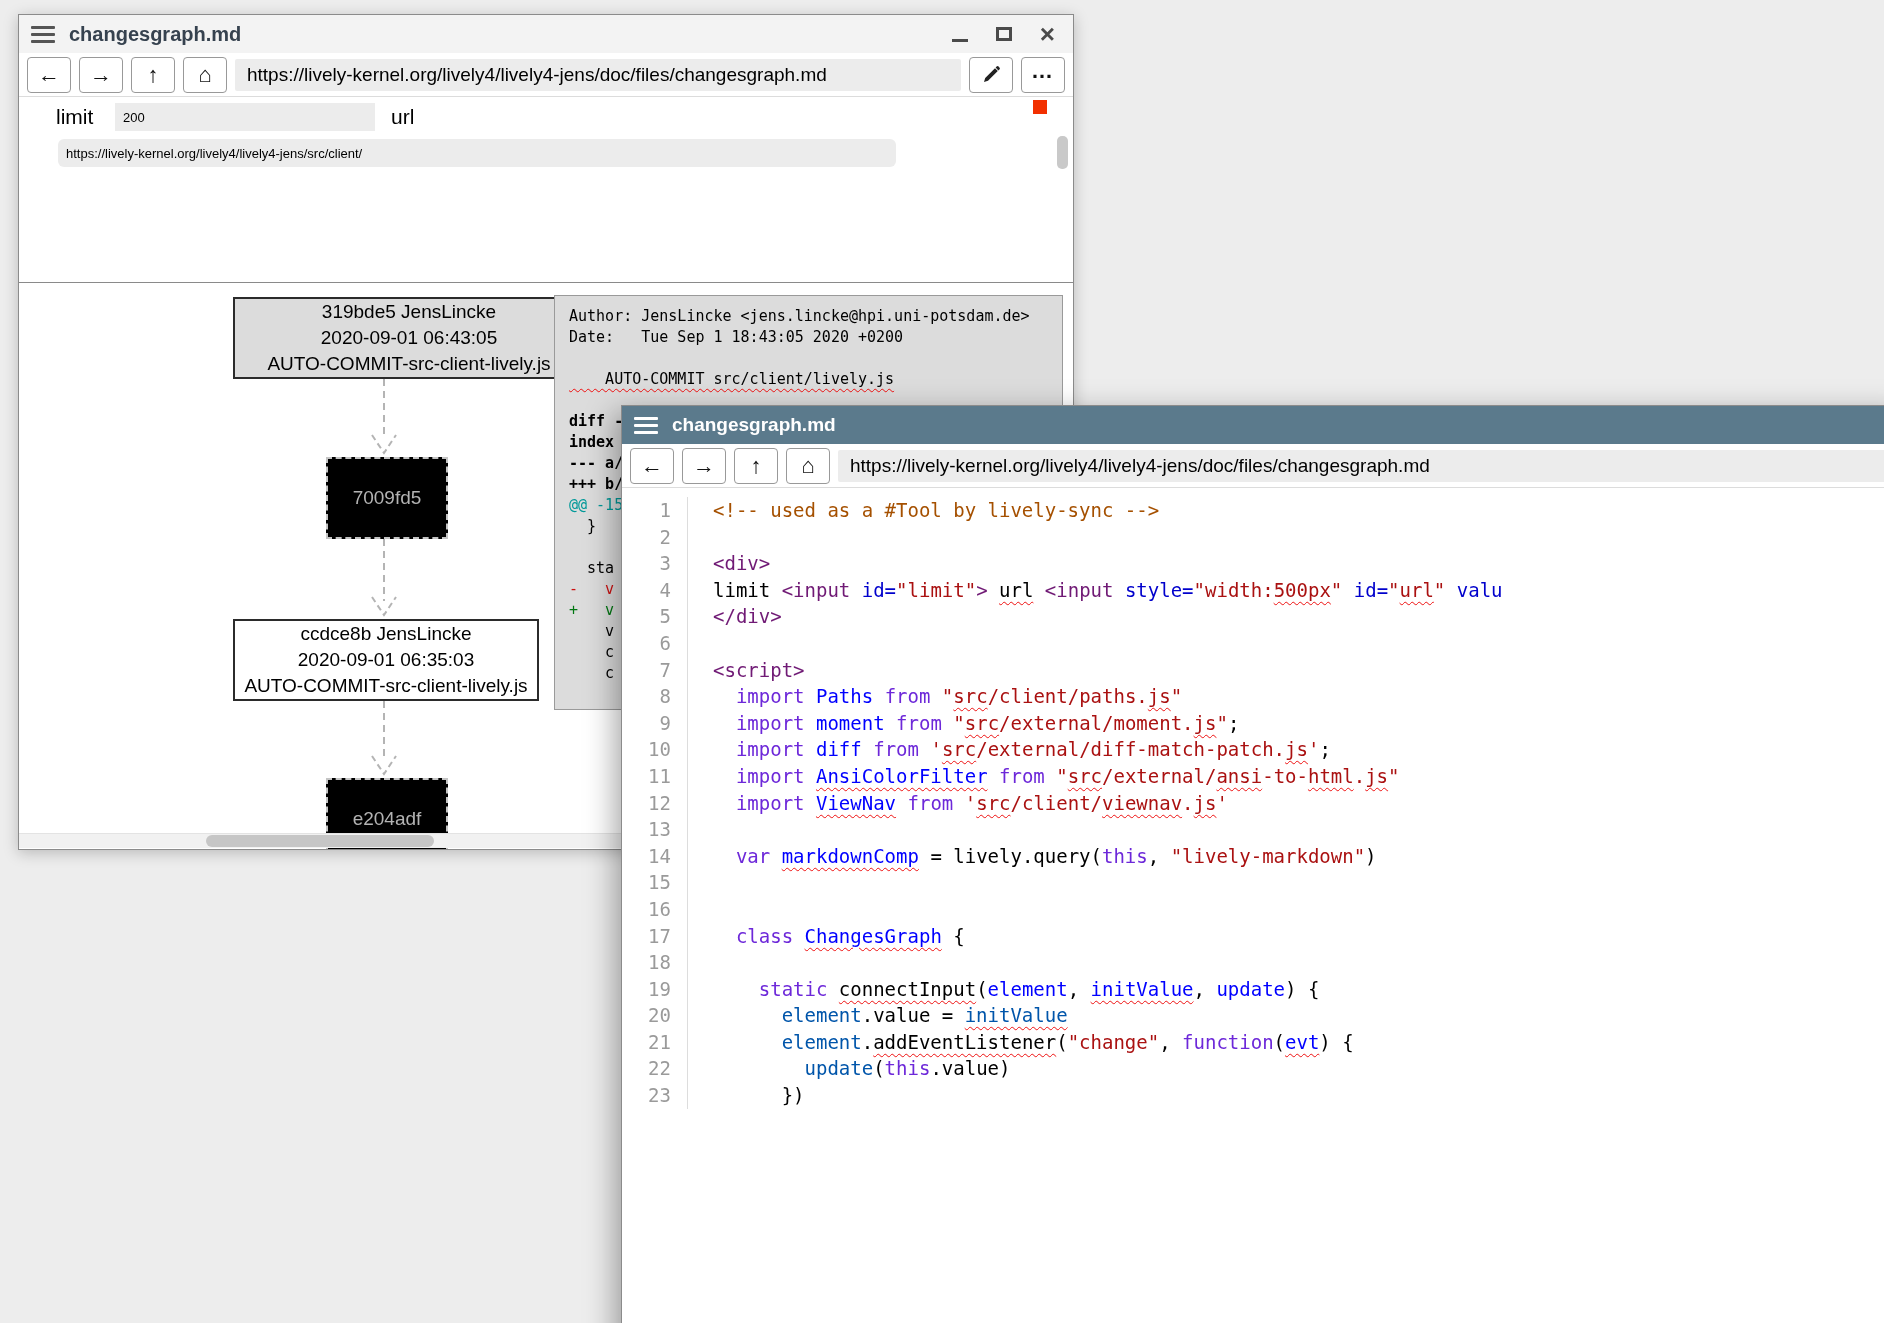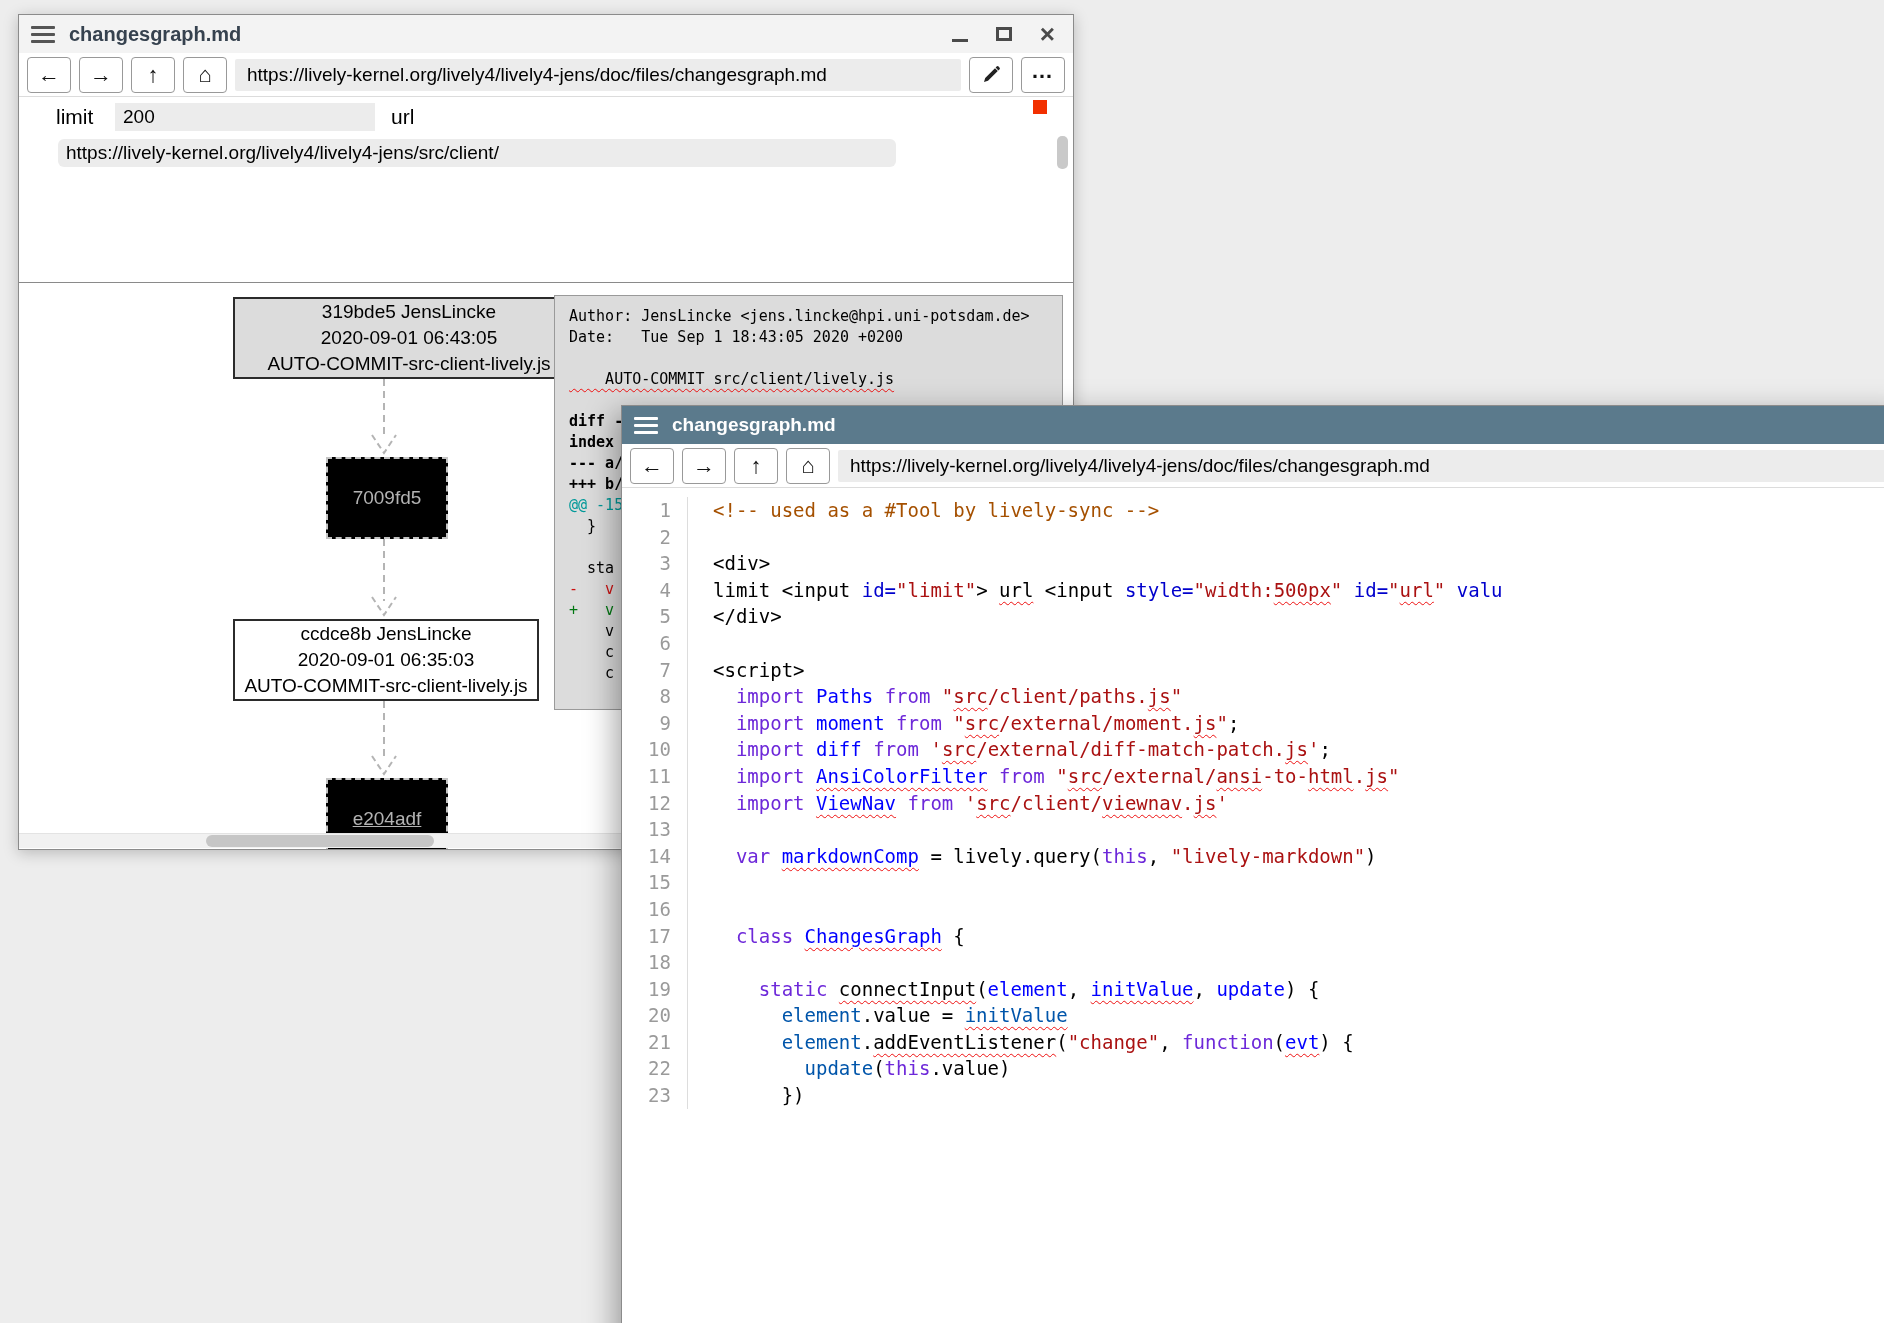--- a/index.html
+++ b/index.html
@@ -29,21 +29,21 @@
   .navbar { height:44px; display:flex; align-items:center; gap:8px; padding:0 8px; background:#fff; border-bottom:1px solid #dcdcdc; }
   .navbtn { width:44px; height:36px; flex:0 0 auto; border:1px solid #999; border-radius:4px; background:#fff;
             display:flex; align-items:center; justify-content:center; font-size:22px; font-weight:bold; color:#111; cursor:pointer; }
   .urlfield { flex:1 1 auto; height:32px; background:#ececec; border:none; border-radius:2px;
               font-size:19px; color:#000; padding:0 12px; font-family:"Liberation Sans",sans-serif; outline:none; }
   .morebtn-dots { letter-spacing:2px; font-size:22px; margin-top:-8px; }
 
   
   .form-area { position:absolute; left:0; top:82px; width:100%; height:185px; background:#fff; }
   .lbl { position:absolute; font-size:21px; color:#000; }
-  .flat-input { position:absolute; background:#ececec; border:none; outline:none; font-size:19px; padding:0 8px; font-family:"Liberation Sans",sans-serif; }
+  .flat-input { position:absolute; background:#ececec; border:none; outline:none; font-size:13px; padding:0 8px; font-family:"Liberation Sans",sans-serif; }
   .err-dot { position:absolute; left:1014px; top:3px; width:14px; height:14px; background:#f23000; }
   .vthumb { position:absolute; right:5px; top:39px; width:11px; height:33px; background:#c9c9c9; border-radius:5px; cursor:grab; }
 
   
   .graph-area { position:absolute; left:0; right:0; top:267px; bottom:0; border-top:1px solid #8a8a8a; overflow:hidden; background:#fff; }
   .gnode { position:absolute; border:2px solid #2b2b2b; background:#fff; display:flex; flex-direction:column;
            align-items:center; justify-content:center; font-size:19px; line-height:1.38; text-align:center; cursor:pointer; }
   .gnode.shaded { background:#dcdcdc; }
   .gnode.ghost { border:2px dashed #c4c4c4; color:#b3b3b3; background:#000000; }
   .garrow { position:absolute; }
@@ -63,21 +63,21 @@
   .hscroll { position:absolute; left:0; right:0; bottom:1px; height:15px; background:#f1f1f1; border-top:1px solid #e3e3e3; }
   .hthumb { position:absolute; left:187px; top:1px; width:228px; height:12px; background:#c6c6c6; border-radius:6px; cursor:grab; }
 
   
   .editor { position:absolute; left:0; right:0; top:82px; bottom:0; background:#fff; overflow:hidden;
             padding-top:9px; font-family:"DejaVu Sans Mono", monospace; font-size:19px; line-height:26.6px; }
   .cm-row { display:flex; }
   .cm-gut { flex:0 0 66px; text-align:right; padding-right:16px; color:#9a9a9a; border-right:1px solid #ddd; user-select:none; }
   .cm-code { padding-left:25px; white-space:pre; }
   .t-comment { color:#a55000; }
-  .t-tag { color:#000000; }
+  .t-tag { color:#701a75; }
   .t-attr { color:#0000cc; }
   .t-str { color:#aa1111; }
   .t-kw { color:#6d28d9; }
   .t-def { color:#0000ff; }
   .t-var2 { color:#0055aa; }
 </style>
 </head>
 <body>
 
 <div class="window" id="win-back">
@@ -140,21 +140,21 @@
     </svg>
     <div class="gnode" style="left:214px; top:336px; width:306px; height:82px;">
       <div>ccdce8b JensLincke</div>
       <div>2020-09-01 06:35:03</div>
       <div>AUTO-COMMIT-src-client-lively.js</div>
     </div>
     <svg class="garrow" style="left:347px; top:418px;" width="36" height="77">
       <line x1="18" y1="0" x2="18" y2="59" stroke="#b4b4b4" stroke-width="2" stroke-dasharray="7,5"></line>
       <path d="M6 55 L18 73 L30 55" fill="none" stroke="#b4b4b4" stroke-width="2" stroke-dasharray="6,4"></path>
     </svg>
-    <div class="gnode ghost" style="left:307px; top:495px; width:122px; height:82px;text-decoration:underline;">
+    <div class="gnode ghost" style="left:307px; top:495px; width:122px; height:82px;">
       <div>e204adf</div>
     </div>
 
     <div class="commit-panel">
       <div>
           <div class="cp-line">Author: JensLincke &lt;jens.lincke@hpi.uni-potsdam.de&gt;</div>
           <div class="cp-line">Date:   Tue Sep 1 18:43:05 2020 +0200</div>
           <div class="cp-line">&nbsp;</div>
           <div class="cp-line c-sp">    AUTO-COMMIT src/client/lively.js</div>
           <div class="cp-line">&nbsp;</div>

